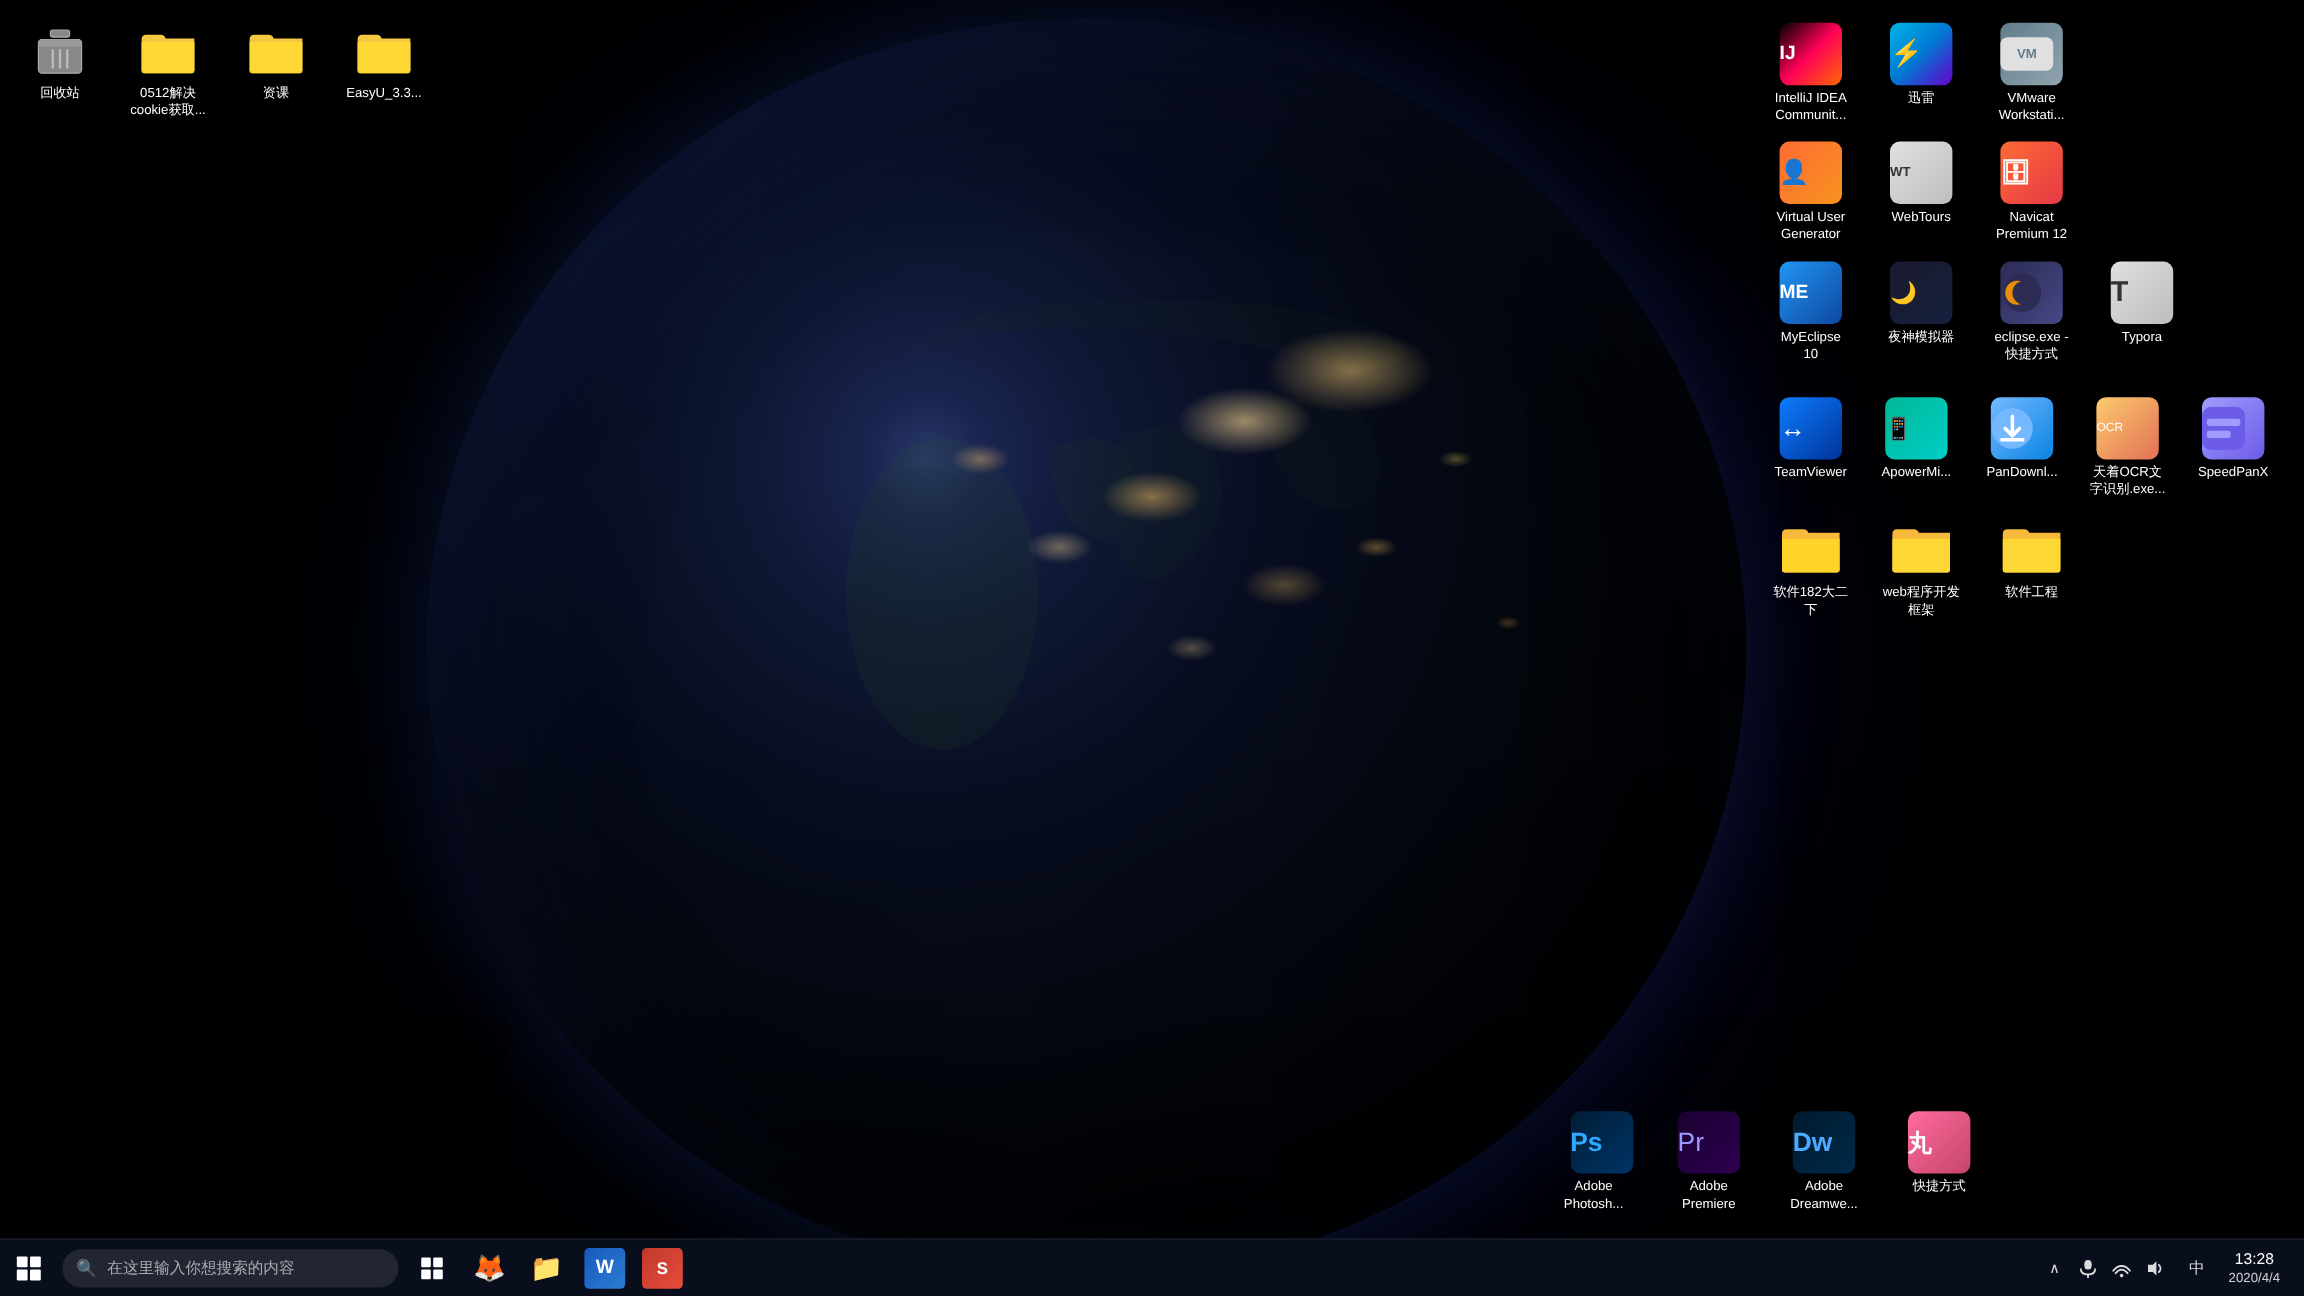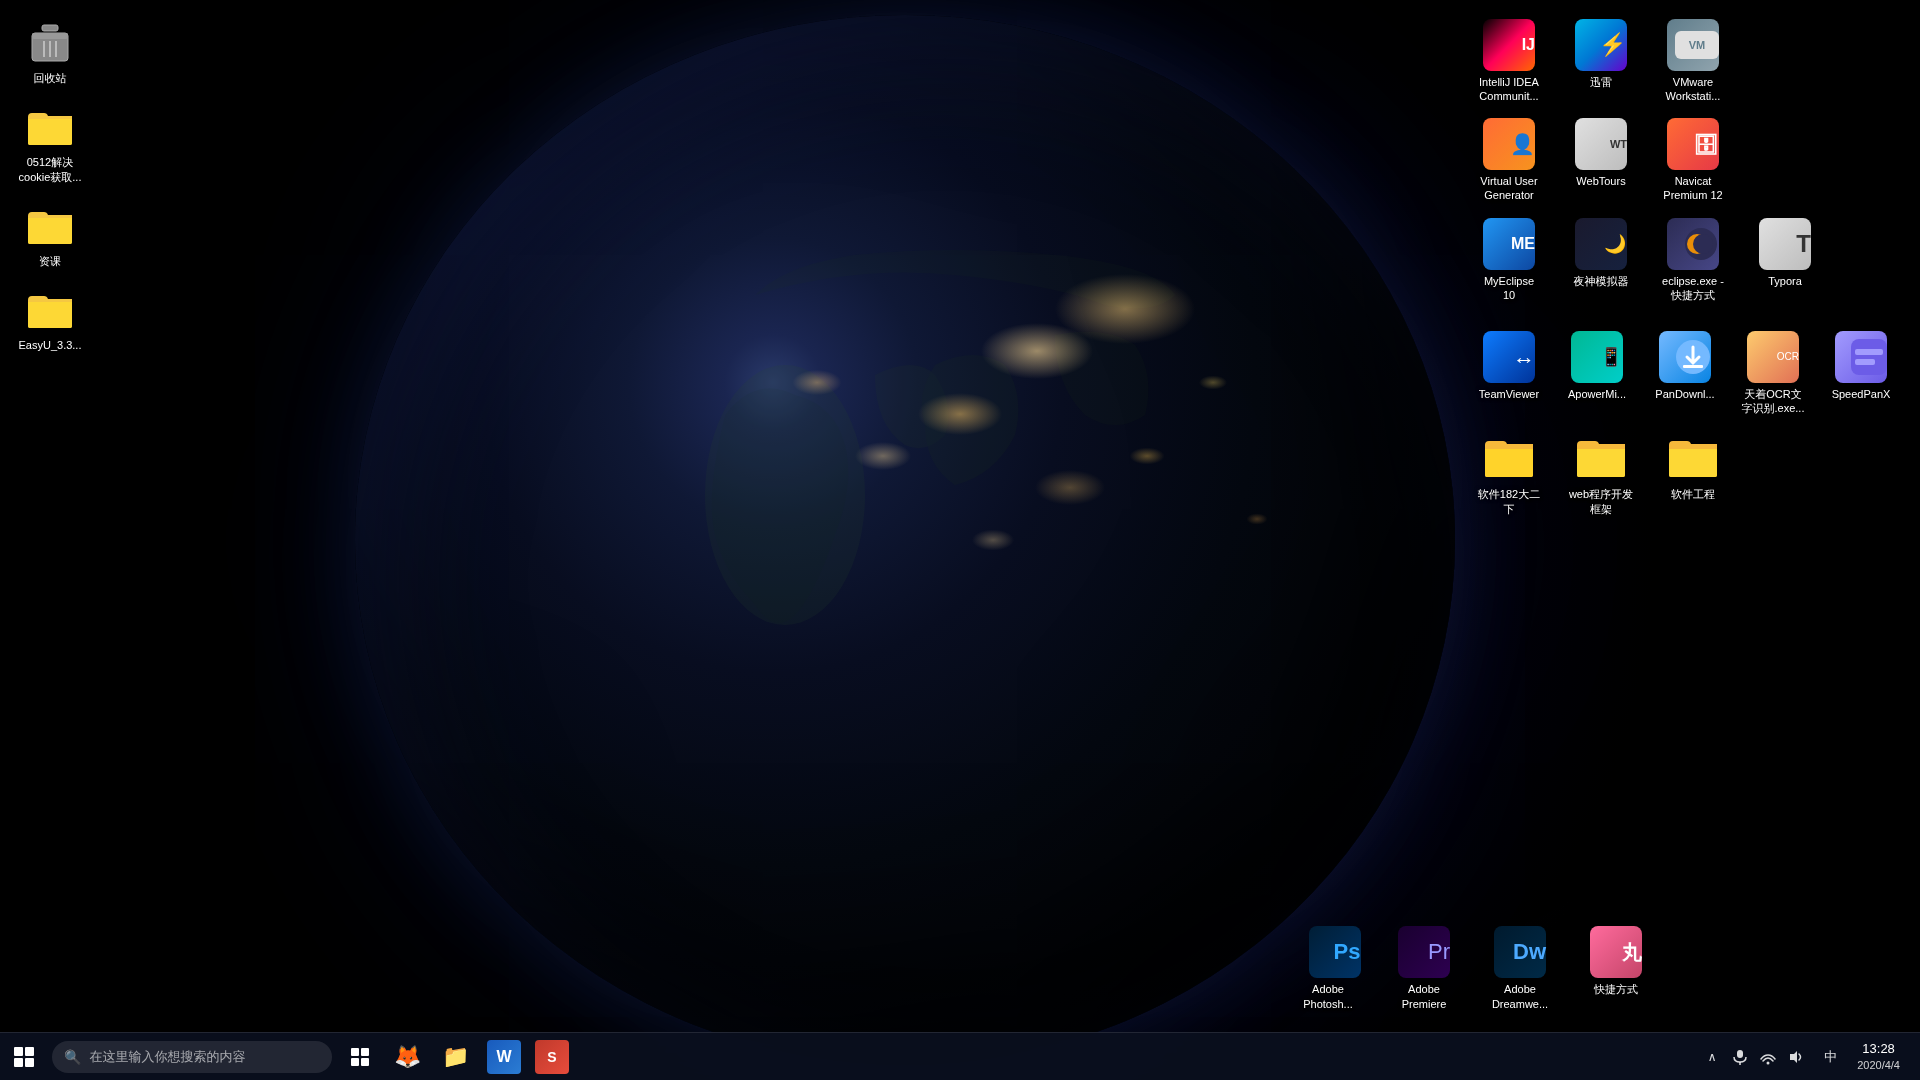--- a/index.html
+++ b/index.html
@@ -79,21 +79,21 @@
       border-radius: 50%;
       background: transparent;
       box-shadow: 0 0 40px 15px rgba(30,60,150,0.3), 0 0 80px 30px rgba(20,40,120,0.15);
     }
 
     
     .desktop-left {
       position: absolute;
       top: 0; left: 0;
       display: flex;
-      flex-direction: column;
+      flex-direction: row;
       padding: 15px 10px;
       gap: 10px;
     }
 
     .desktop-icon {
       display: flex;
       flex-direction: column;
       align-items: center;
       width: 80px;
       cursor: pointer;
@@ -140,21 +140,21 @@
       cursor: pointer;
       padding: 4px;
       border-radius: 4px;
     }
 
     .app-icon-img {
       width: 52px; height: 52px;
       border-radius: 8px;
       display: flex;
       align-items: center;
-      justify-content: flex-end;
+      justify-content: flex-start;
       font-size: 20px;
       font-weight: bold;
       margin-bottom: 4px;
     }
 
     .app-icon-label {
       font-size: 11px;
       color: #fff;
       text-align: center;
       text-shadow: 1px 1px 2px rgba(0,0,0,0.9), 0 0 4px rgba(0,0,0,0.8);

